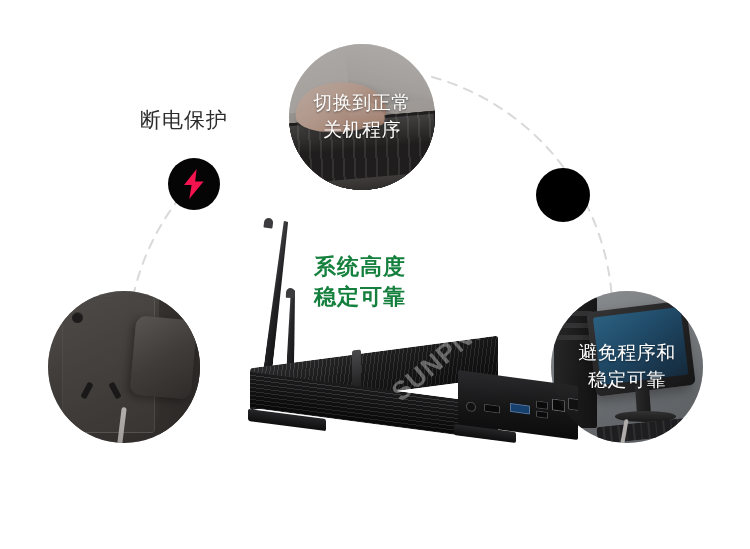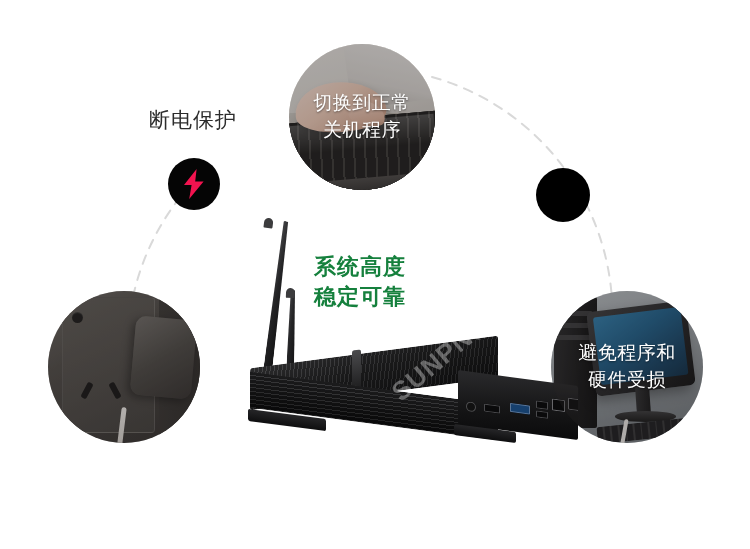--- a/index.html
+++ b/index.html
@@ -237,21 +237,21 @@
     width: 52px; height: 52px;
     border-radius: 50%;
     background: #050505;
     display: flex; align-items: center; justify-content: center;
   }
   #badge-power svg { display: block; }
 
   
   #label-power {
     position: absolute;
-    left: 149px; top: 106px;
+    left: 140px; top: 106px;
     font-size: 21px;
     font-weight: 400;
     color: #2c2c2c;
     letter-spacing: 1px;
     white-space: nowrap;
     text-align: right;
   }
 
   
   #headline {
@@ -419,21 +419,21 @@
       <div class="mon-body">
           <div class="mon-screen"></div>
         </div>
       <div class="neck"></div>
       <div class="base"></div>
       <div class="kb2"></div>
       <div class="cable"></div>
     </div>
     <div class="veil"></div>
     <div class="caption">避免程序和
-硬件受损</div>
+稳定可靠</div>
   </div>
 
   <div id="node-dot"></div>
 
   <div id="badge-power">
     <svg width="26" height="30" viewBox="0 0 26 30" xmlns="http://www.w3.org/2000/svg">
       <path d="M15.6 0 L3 16.1 H10.6 L8.2 30 L22.6 12.6 H14.2 Z" fill="#f2134f"></path>
     </svg>
   </div>
 

